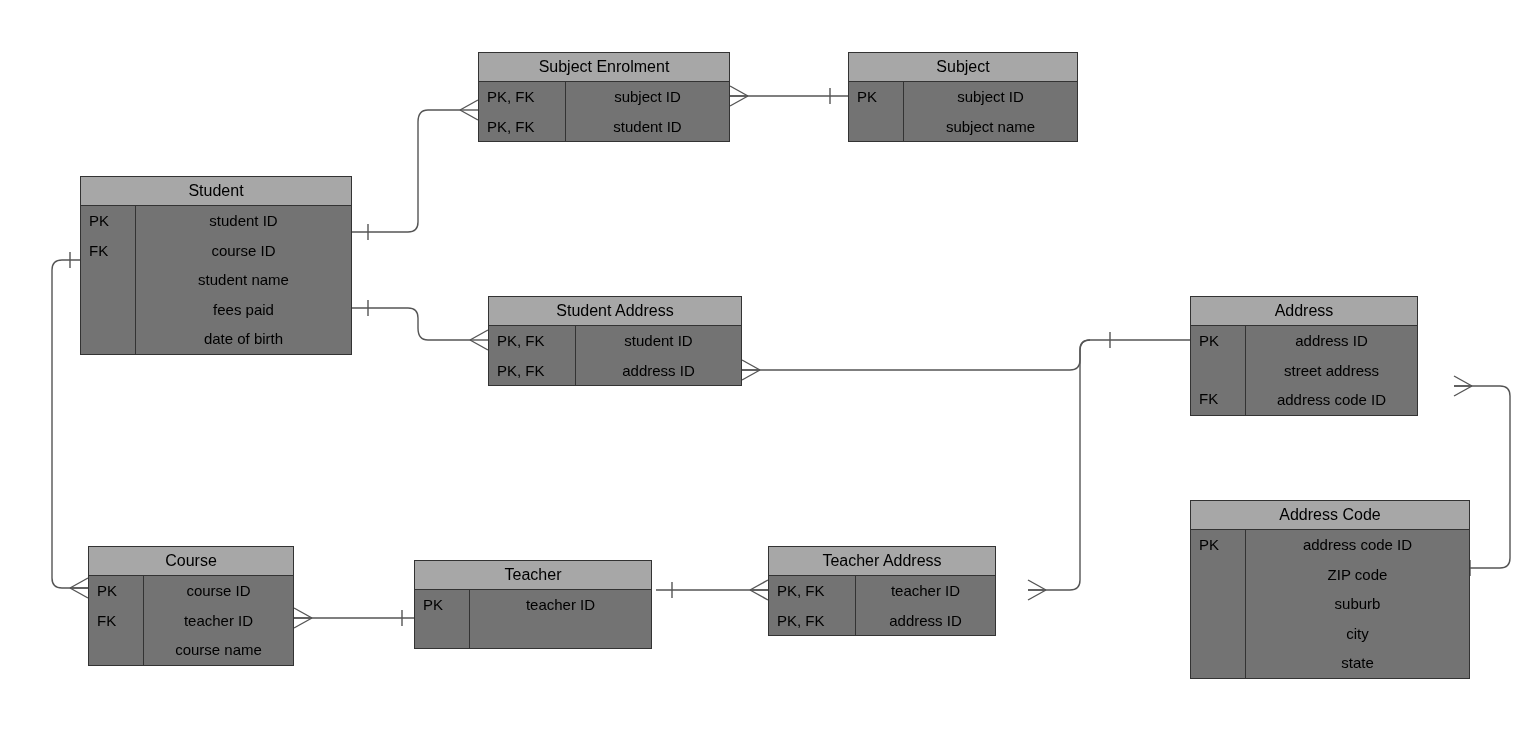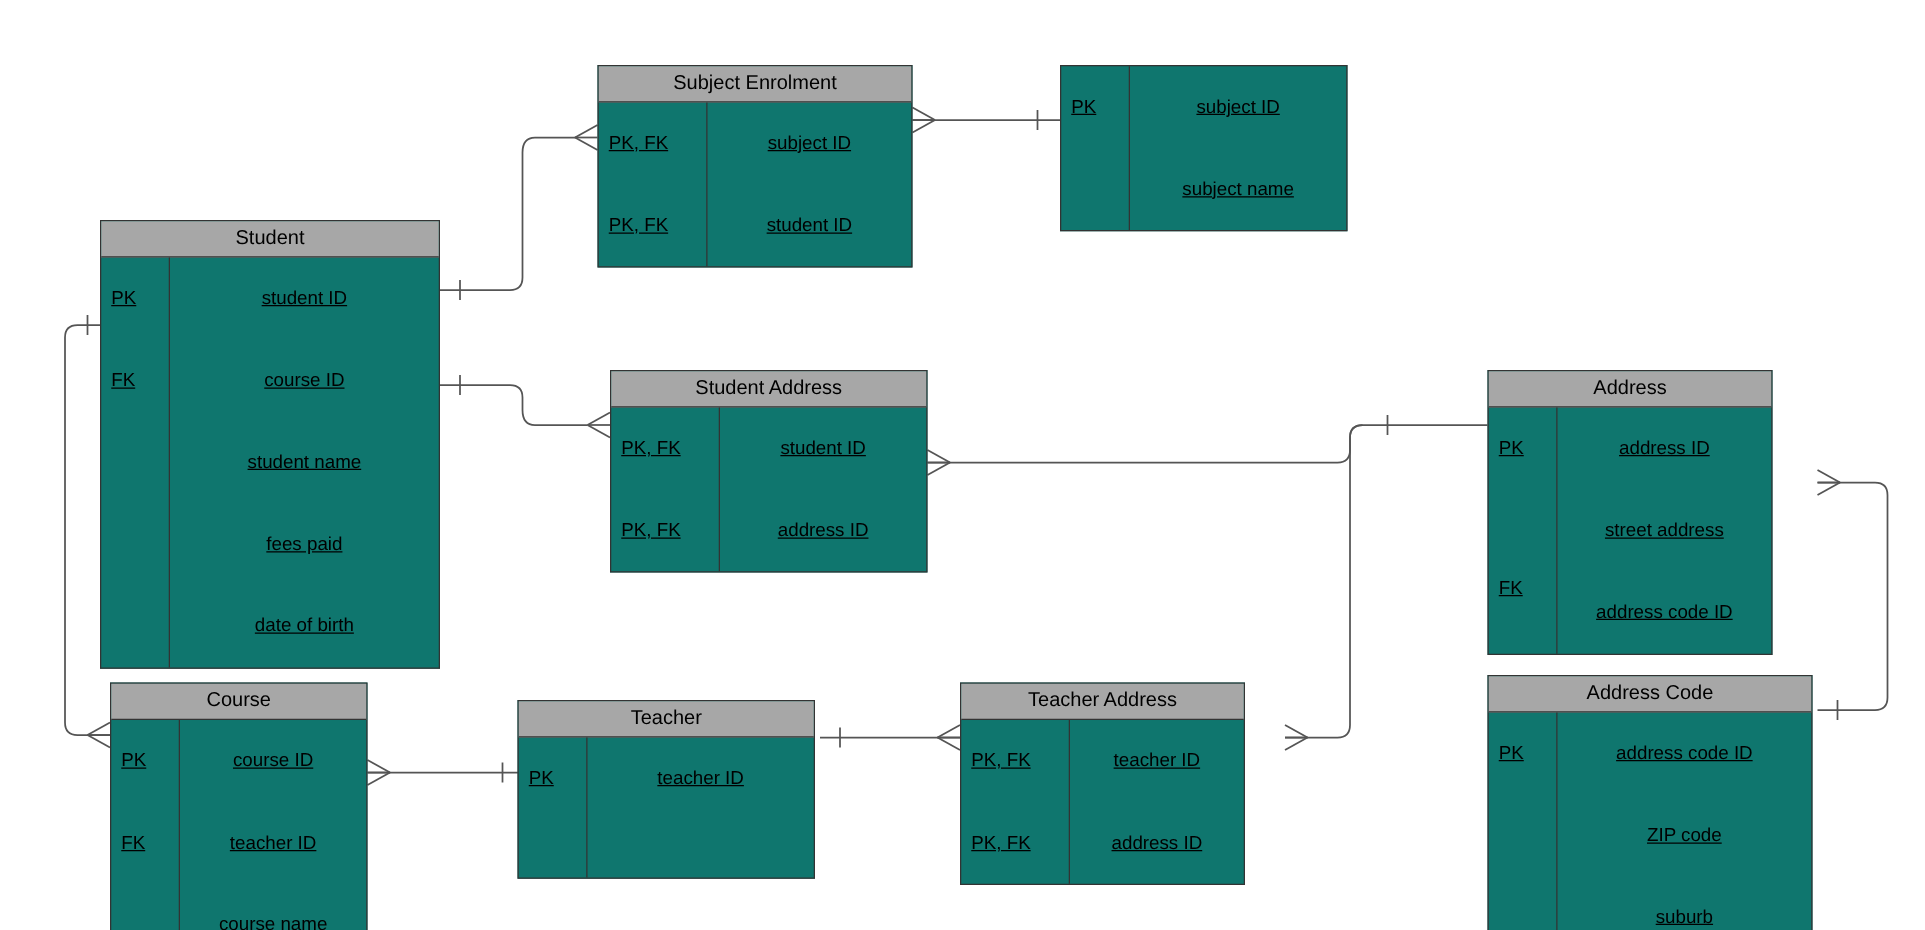--- a/index.html
+++ b/index.html
@@ -16,21 +16,21 @@
   svg.connectors {
     position: absolute;
     left: 0; top: 0;
     width: 1540px;
     height: 744px;
     pointer-events: none;
   }
   .entity {
     position: absolute;
     border: 1px solid #333;
-    background: #0f766e;
+    background: #737373;
     box-sizing: border-box;
     font-size: 15px;
   }
   .entity .title {
     background: #a7a7a7;
     text-align: center;
     font-weight: 400;
     padding: 5px 4px;
     border-bottom: 1px solid #333;
     font-size: 16px;
@@ -42,27 +42,26 @@
     border-right: 1px solid #333;
     display: flex;
     flex-direction: column;
   }
   .entity .fields {
     flex: 1;
     display: flex;
     flex-direction: column;
   }
   .cell {
-    padding: 23px 8px;
+    padding: 5px 8px;
     text-align: center;
     white-space: nowrap;
     line-height: 1.3;
     box-sizing: border-box;
     min-height: 28px;
-    text-decoration: underline;
   }
   .keys .cell { text-align: left; }
   .crow path, .crow line { stroke: #555; stroke-width: 1.4; fill: none; }
 </style>
 </head>
 <body>
 
 <div class="canvas">
 
   <svg class="connectors">
@@ -181,20 +180,21 @@
         <div class="cell">PK, FK</div>
       </div>
       <div class="fields">
         <div class="cell">subject ID</div>
         <div class="cell">student ID</div>
       </div>
     </div>
   </div>
 
   <div class="entity" style="left:848px; top:52px; width:230px;">
+    <div class="title">Subject</div>
     <div class="body">
       <div class="keys" style="width:54px;">
         <div class="cell">PK</div>
         <div class="cell"></div>
       </div>
       <div class="fields">
         <div class="cell">subject ID</div>
         <div class="cell">subject name</div>
       </div>
     </div>
@@ -266,21 +266,21 @@
         <div class="cell">PK, FK</div>
         <div class="cell">PK, FK</div>
       </div>
       <div class="fields">
         <div class="cell">teacher ID</div>
         <div class="cell">address ID</div>
       </div>
     </div>
   </div>
 
-  <div class="entity" style="left:1190px; top:540px; width:260px;">
+  <div class="entity" style="left:1190px; top:500px; width:280px;">
     <div class="title">Address Code</div>
     <div class="body">
       <div class="keys" style="width:54px;">
         <div class="cell">PK</div>
         <div class="cell"></div>
         <div class="cell"></div>
         <div class="cell"></div>
         <div class="cell"></div>
       </div>
       <div class="fields">

